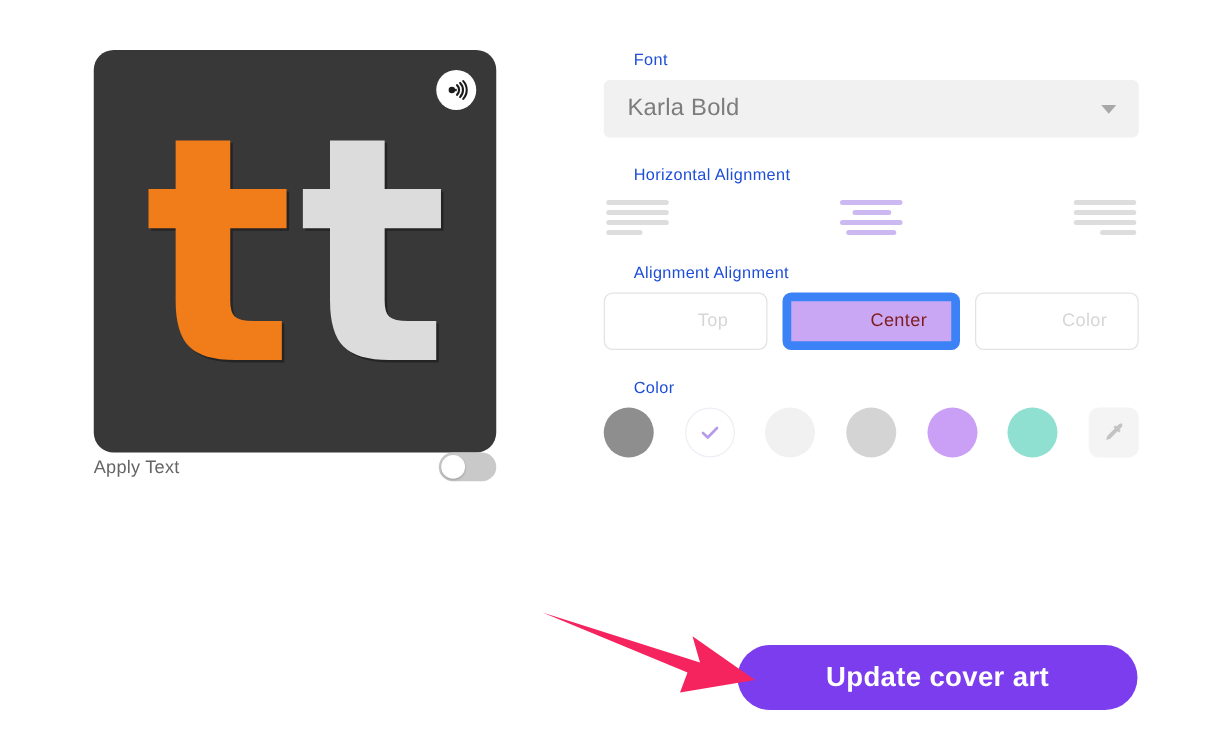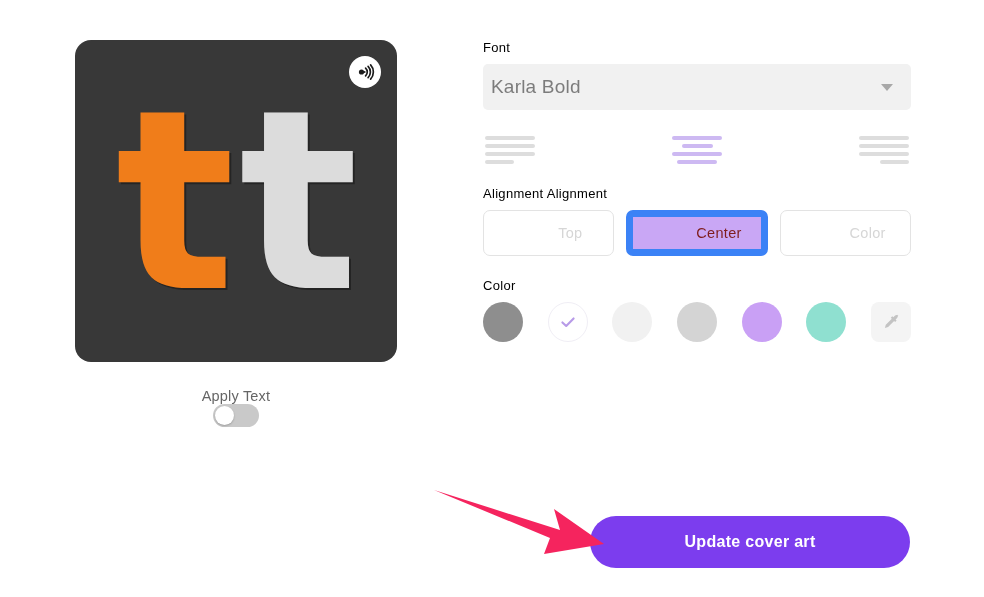--- a/index.html
+++ b/index.html
@@ -60,26 +60,24 @@
     width: 32px;
     height: 32px;
     background: #ffffff;
     border-radius: 50%;
     display: flex;
     align-items: center;
     justify-content: center;
   }
 
   .apply-text-row {
-    margin-top: 26px;
     width: 322px;
     display: flex;
     align-items: center;
     justify-content: space-between;
-    flex-direction: column;
   }
   .apply-text-label {
     font-size: 14.5px;
     color: #656565;
     letter-spacing: 0.2px;
   }
   .toggle {
     width: 46px;
     height: 23px;
     border-radius: 12px;
@@ -100,32 +98,33 @@
 
   
   .right-panel {
     position: absolute;
     left: 483px;
     top: 40px;
     width: 428px;
   }
   .section-label {
     font-size: 13px;
-    color: #000000;
+    color: #1d4ed8;
     letter-spacing: 0.3px;
     margin-bottom: 9px;
+    margin-left: 24px;
   }
   .font-select {
     height: 46px;
     background: #f1f1f1;
     border-radius: 5px;
     display: flex;
     align-items: center;
     justify-content: space-between;
-    padding: 0 18px 0 8px;
+    padding: 0 18px 0 19px;
     box-sizing: border-box;
   }
   .font-value {
     font-size: 19px;
     color: #7c7c7c;
     letter-spacing: 0.2px;
   }
   .chevron-down {
     width: 0;
     height: 0;
@@ -227,21 +226,21 @@
     left: 590px;
     top: 516px;
     width: 320px;
     height: 52px;
     border-radius: 26px;
     background: #7c3dee;
     display: flex;
     align-items: center;
     justify-content: center;
     color: #ffffff;
-    font-size: 16px;
+    font-size: 22px;
     font-weight: bold;
     letter-spacing: 0.3px;
   }
   .arrow-annotation {
     position: absolute;
     left: 432px;
     top: 482px;
     width: 180px;
     height: 76px;
     pointer-events: none;
@@ -281,20 +280,21 @@
 
   <div>
     <div class="section-label">Font</div>
     <div class="font-select">
       <span class="font-value">Karla Bold</span>
       <span class="chevron-down"></span>
     </div>
   </div>
 
   <div class="group-gap">
+    <div class="section-label">Horizontal Alignment</div>
     <div class="halign-row">
       <div class="halign-icon left">
         <span class="ln"></span>
         <span class="ln"></span>
         <span class="ln"></span>
         <span class="ln"></span>
       </div>
       <div class="halign-icon center selected">
         <span class="ln"></span>
         <span class="ln"></span>

